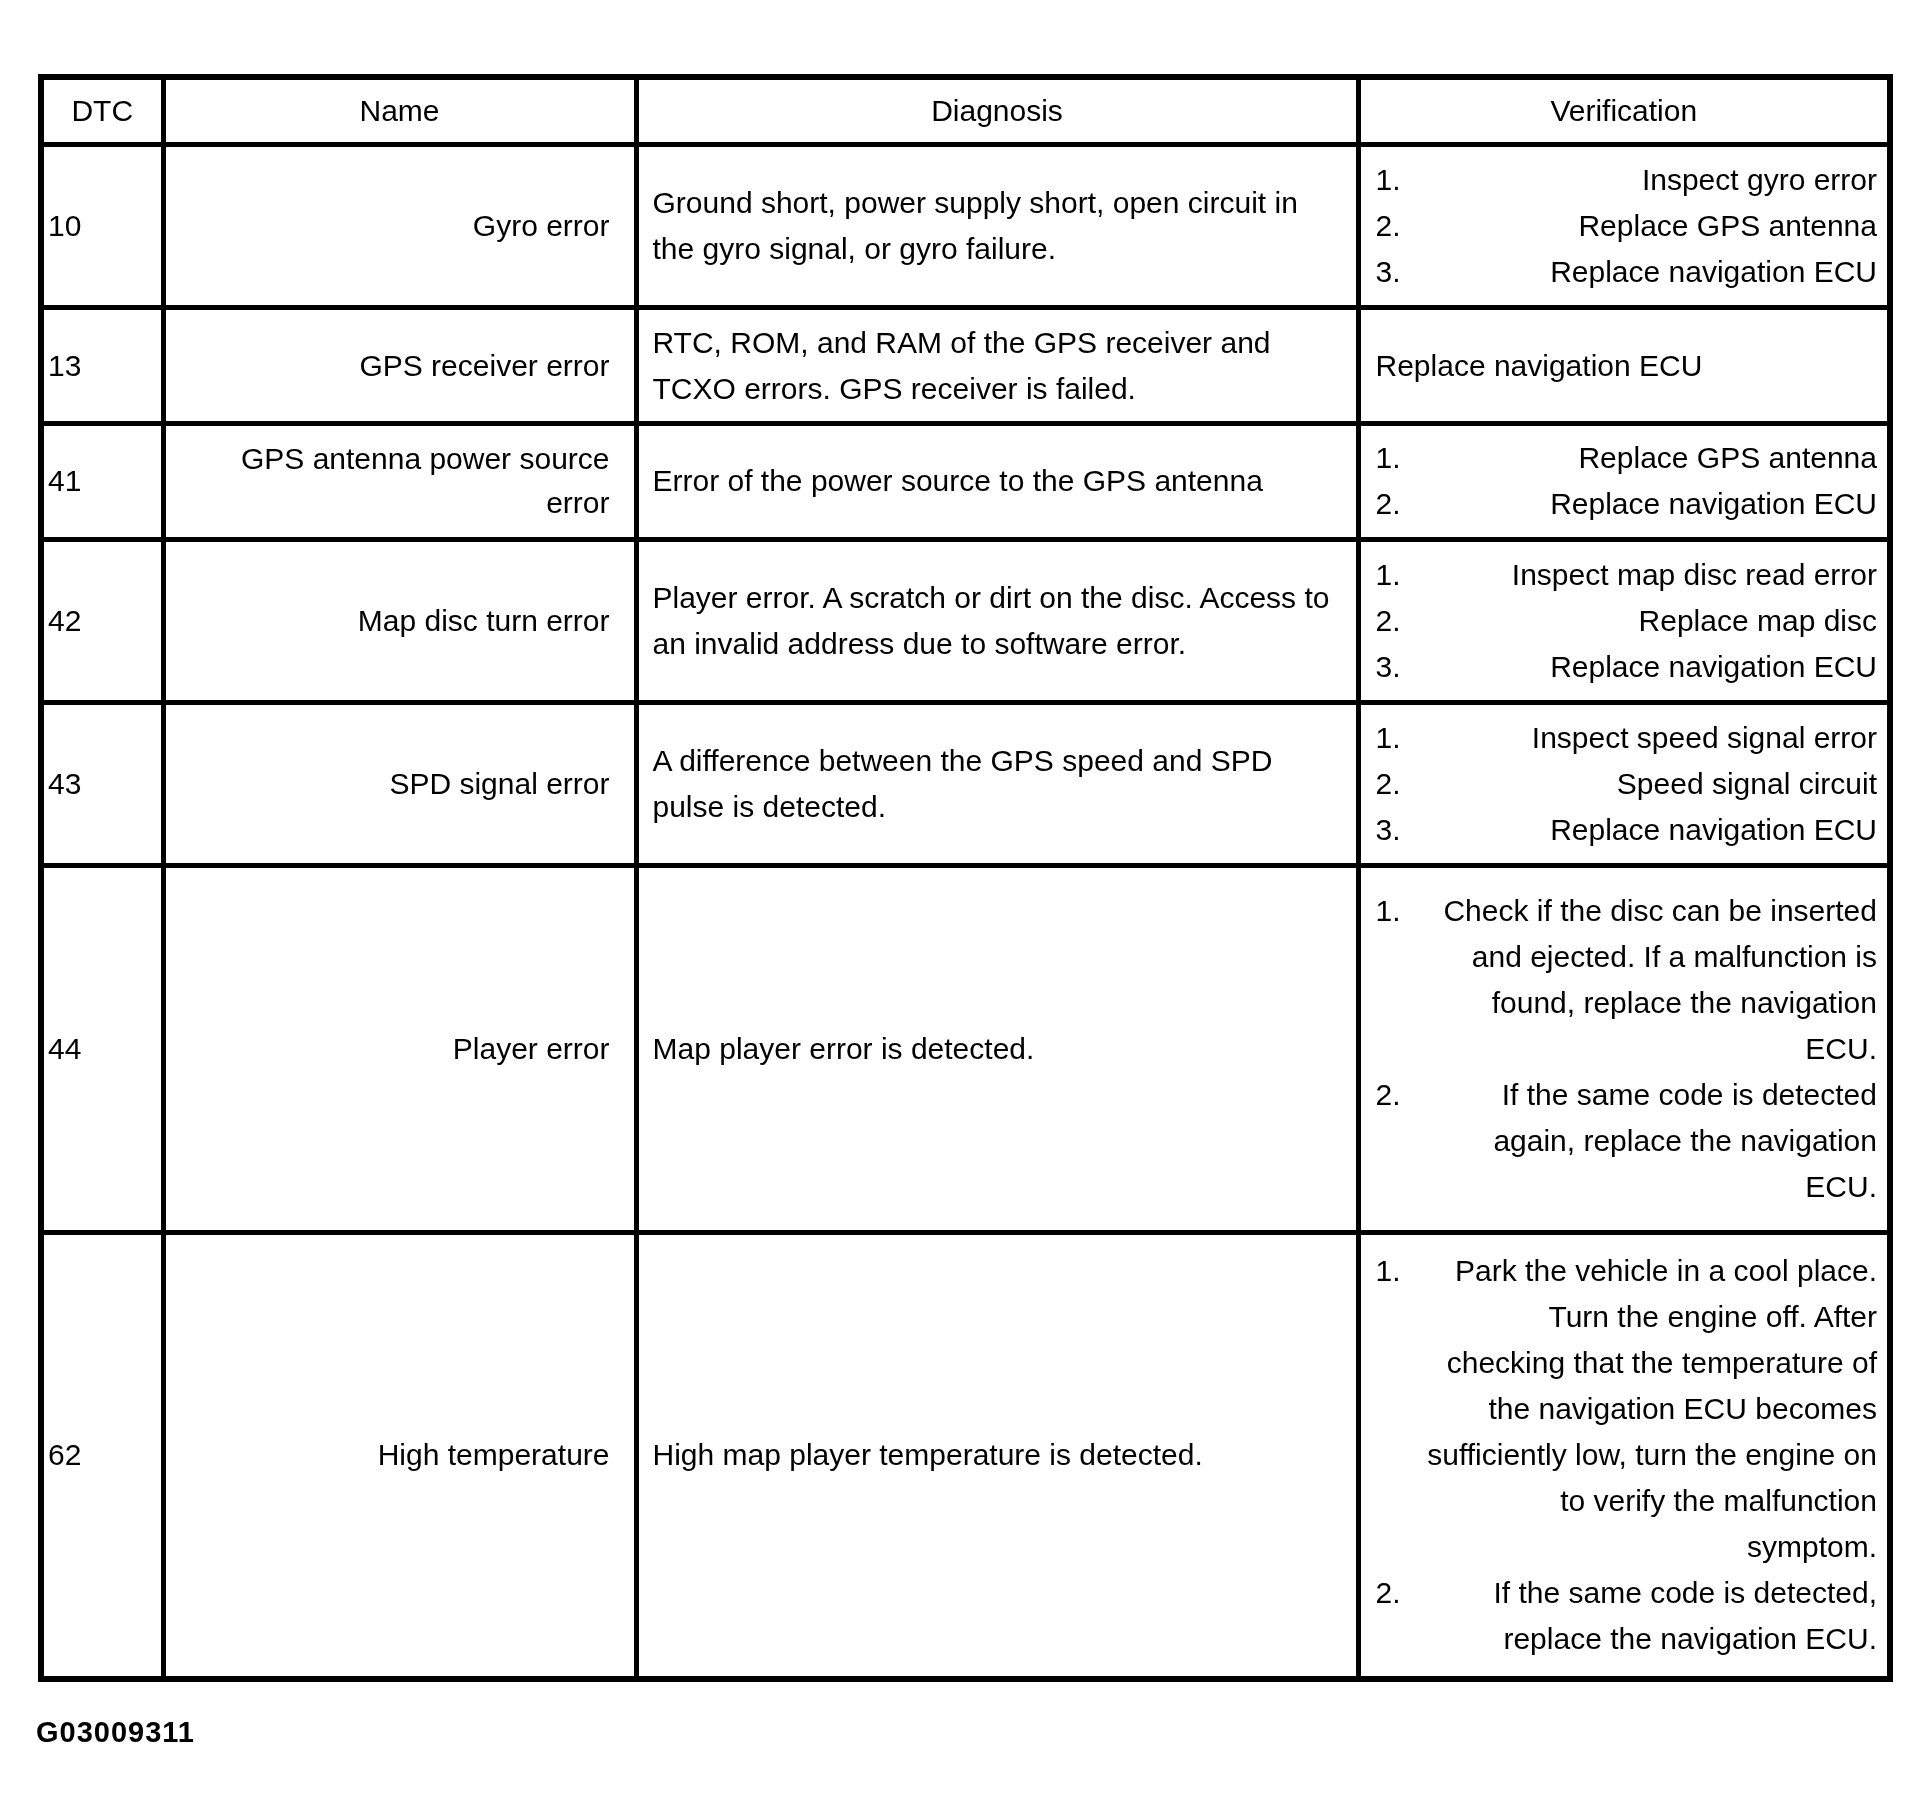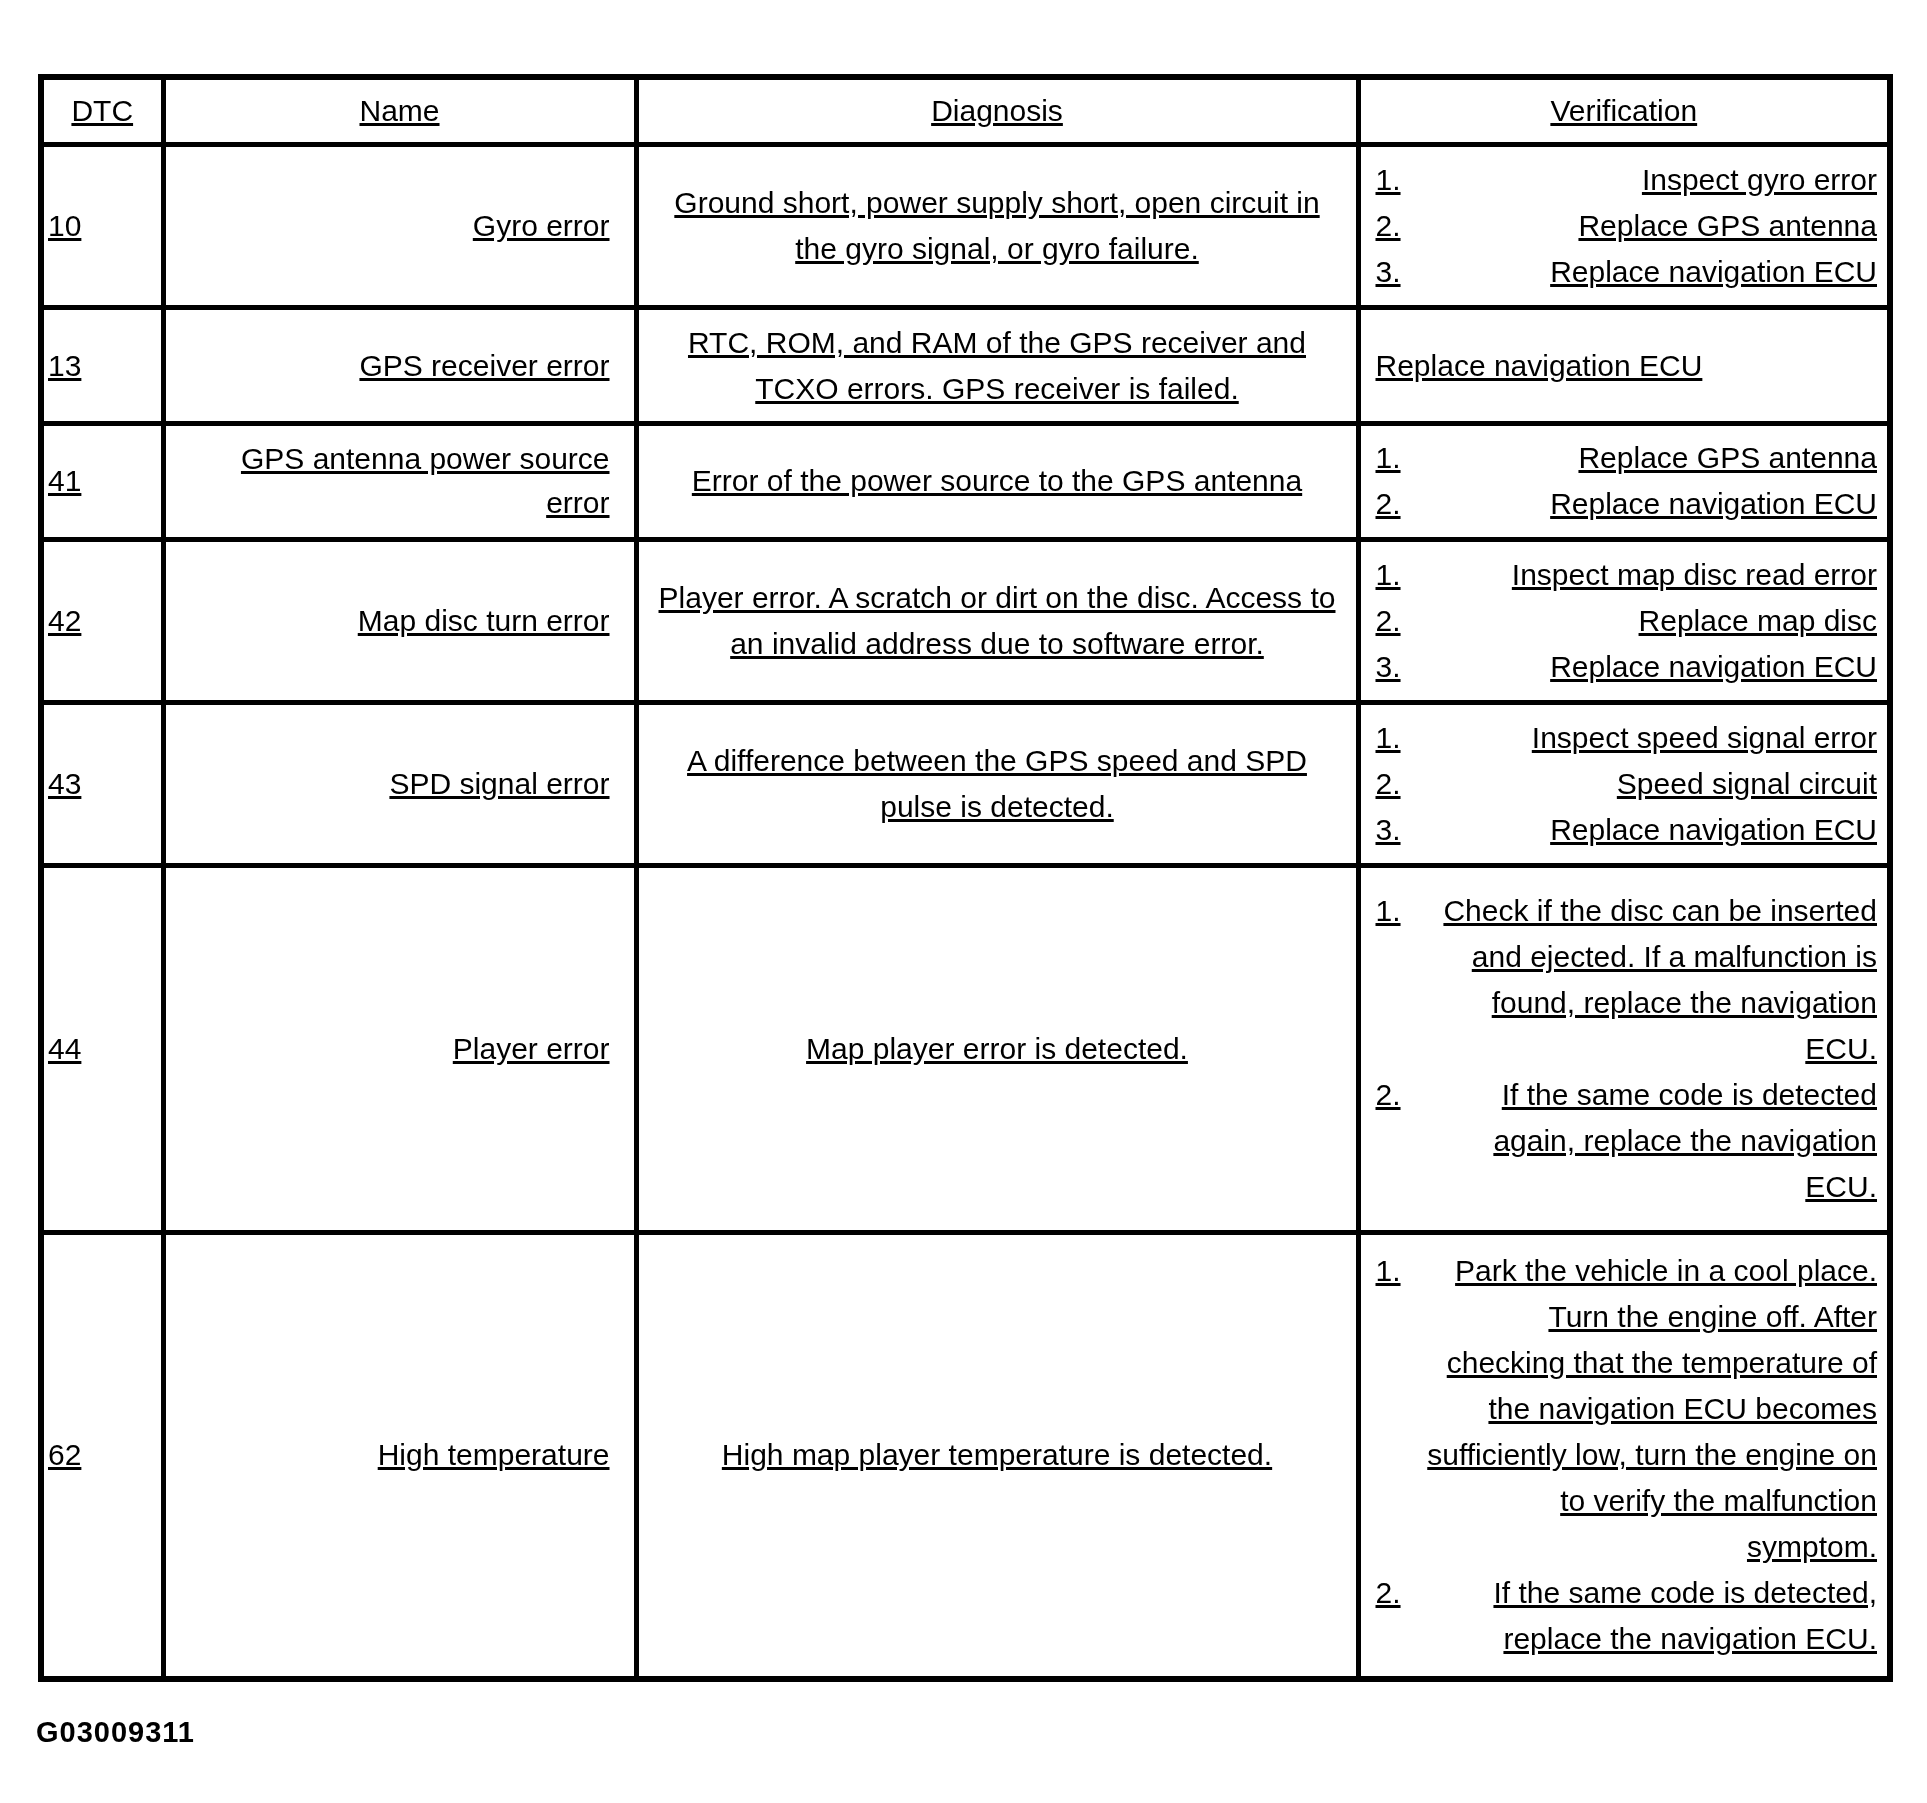--- a/index.html
+++ b/index.html
@@ -17,21 +17,20 @@
   }
   table.dtc-table {
     position: absolute;
     left: 38px;
     top: 74px;
     width: 1849px;
     height: 1608px;
     border-collapse: collapse;
     table-layout: fixed;
     border: 6px solid #000;
-    text-decoration: underline;
   }
   .dtc-table th,
   .dtc-table td {
     border: 5px solid #000;
     vertical-align: middle;
     font-size: 30px;
     overflow: hidden;
   }
   .dtc-table th {
     font-weight: normal;
@@ -41,21 +40,21 @@
   .c-dtc {
     text-align: left;
     padding: 0 4px;
   }
   .c-name {
     text-align: right;
     line-height: 44px;
     padding: 4px 24px;
   }
   .c-diag {
-    text-align: center;
+    text-align: left;
     line-height: 46px;
     padding: 8px 14px 8px 14px;
   }
   .c-ver {
     text-align: left;
     padding: 8px 10px 8px 15px;
   }
   .vitem {
     display: flex;
     align-items: flex-start;

